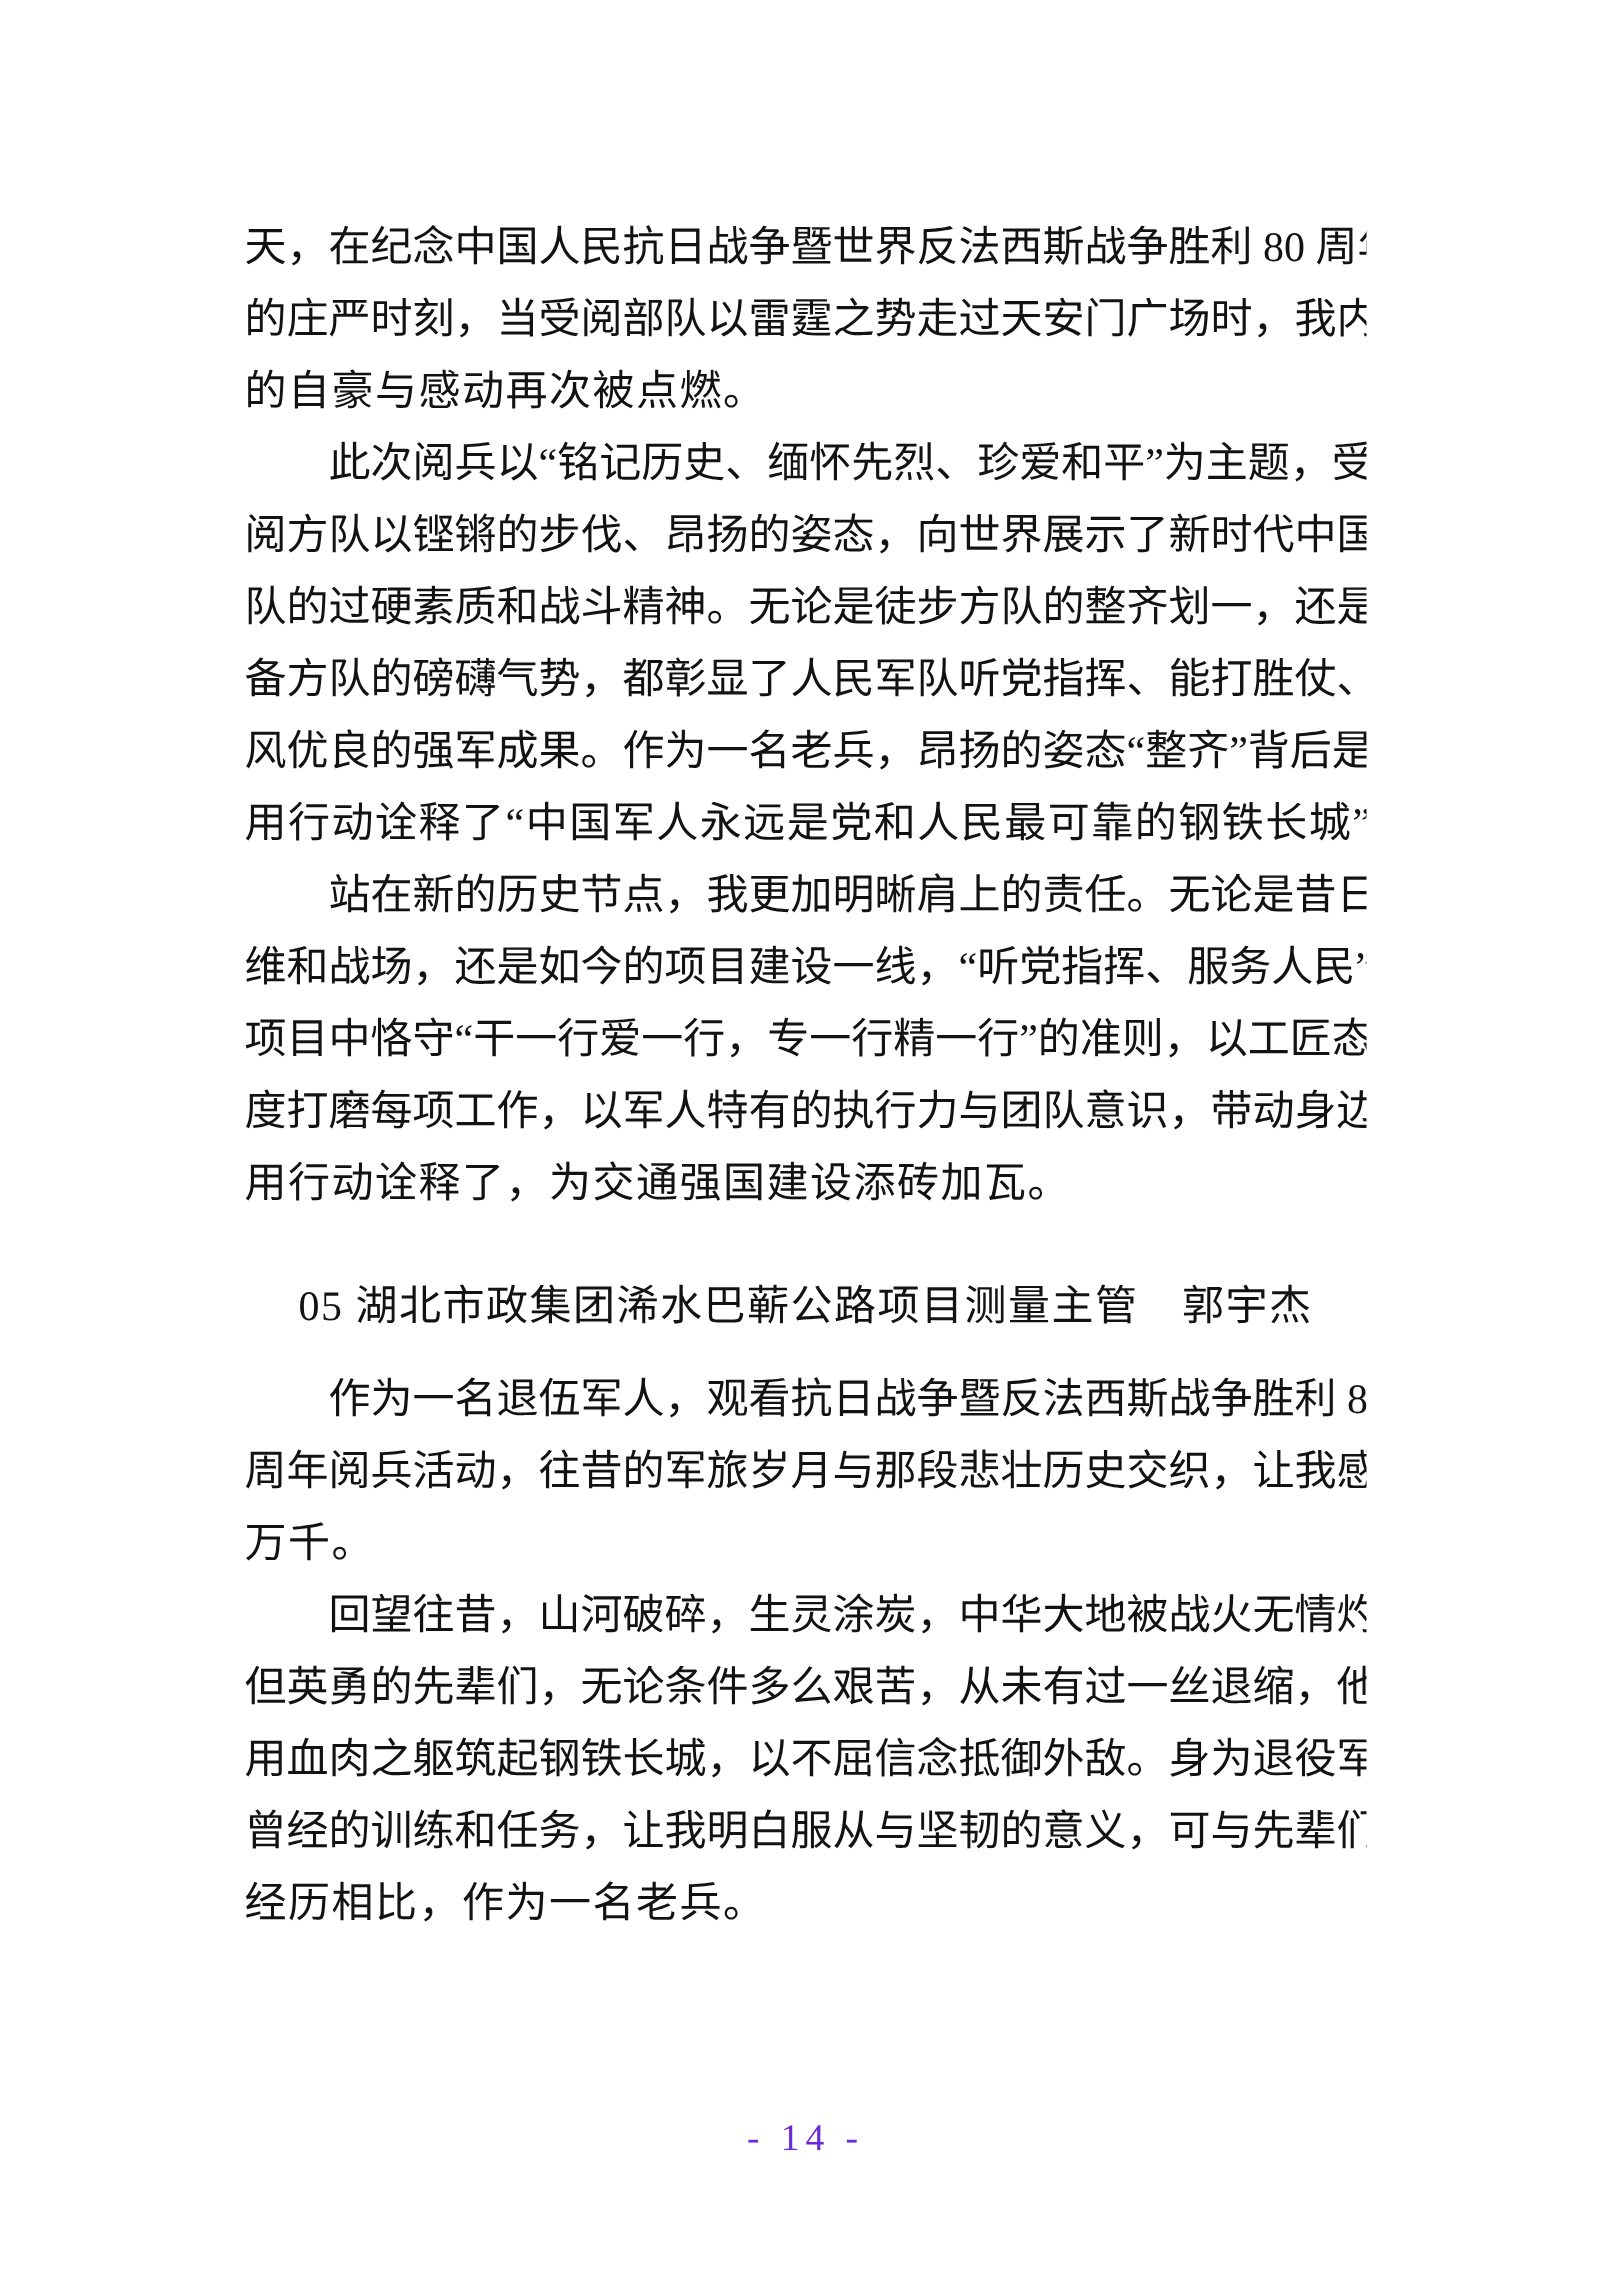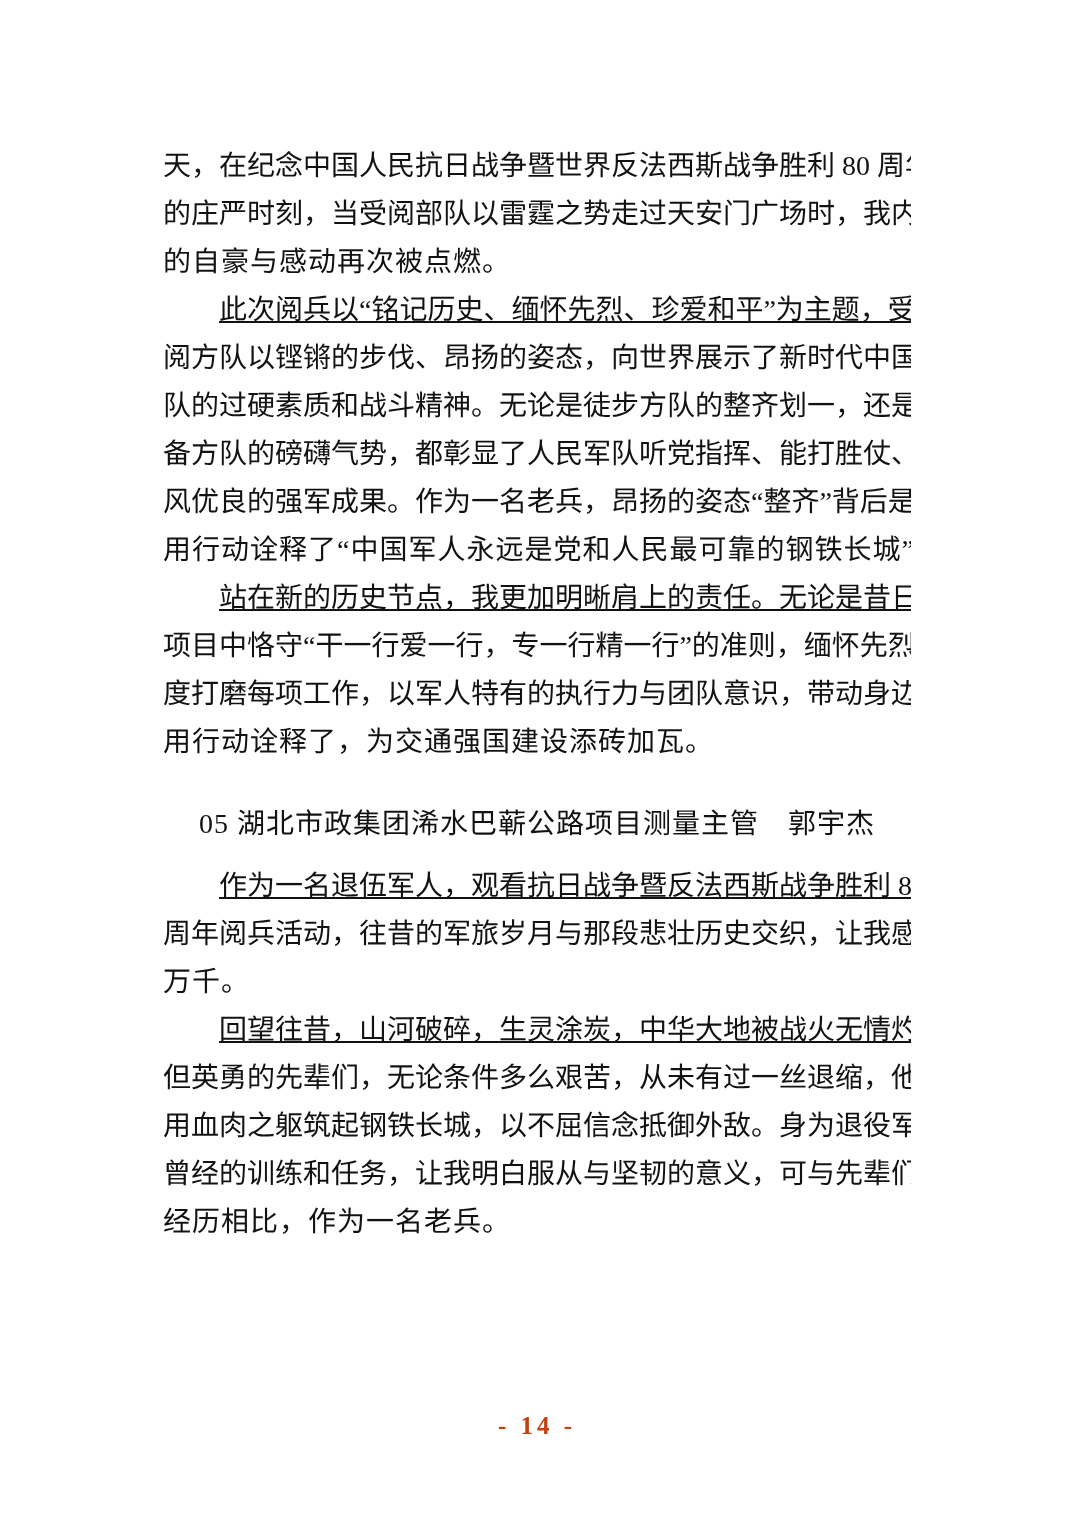--- a/index.html
+++ b/index.html
@@ -36,21 +36,20 @@
     text-justify: inter-ideograph;
     overflow: hidden;
   }
   .line.last {
     text-align: right;
     text-align-last: left;
     letter-spacing: 1px;
   }
   .line.indent {
     text-indent: 2em;
-    text-decoration: underline;
   }
   .heading {
     font-size: 28px;
     line-height: 48px;
     height: 48px;
     font-weight: normal;
     text-align: center;
     text-align-last: center;
     margin-top: 34px;
     margin-bottom: 14px;
@@ -58,22 +57,21 @@
   }
   .footer {
     position: absolute;
     top: 1408px;
     left: 0;
     width: 100%;
     text-align: center;
     font-size: 25px;
     line-height: 36px;
     letter-spacing: 4px;
-    color: #c2410c;
-    font-weight: bold;
+    color: #6d28d9;
   }
 </style>
 </head>
 <body>
 
 <div class="page">
   <div class="content" id="doc-content">
       <div class="paragraph">
         <div class="line">天，在纪念中国人民抗日战争暨世界反法西斯战争胜利 80 周年</div>
         <div class="line">的庄严时刻，当受阅部队以雷霆之势走过天安门广场时，我内心</div>
@@ -82,21 +80,22 @@
       <div class="paragraph">
         <div class="line indent">此次阅兵以“铭记历史、缅怀先烈、珍爱和平”为主题，受</div>
         <div class="line">阅方队以铿锵的步伐、昂扬的姿态，向世界展示了新时代中国军</div>
         <div class="line">队的过硬素质和战斗精神。无论是徒步方队的整齐划一，还是装</div>
         <div class="line">备方队的磅礴气势，都彰显了人民军队听党指挥、能打胜仗、作</div>
         <div class="line">风优良的强军成果。作为一名老兵，昂扬的姿态“整齐”背后是</div>
         <div class="line last">用行动诠释了“中国军人永远是党和人民最可靠的钢铁长城”。</div>
       </div>
       <div class="paragraph">
         <div class="line indent">站在新的历史节点，我更加明晰肩上的责任。无论是昔日的</div>
-        <div class="line">项目中恪守“干一行爱一行，专一行精一行”的准则，缅怀先烈</div>
+        <div class="line">维和战场，还是如今的项目建设一线，“听党指挥、服务人民”</div>
+        <div class="line">项目中恪守“干一行爱一行，专一行精一行”的准则，以工匠态</div>
         <div class="line">度打磨每项工作，以军人特有的执行力与团队意识，带动身边同</div>
         <div class="line last">用行动诠释了，为交通强国建设添砖加瓦。</div>
       </div>
       <div class="heading-block">
         <div class="heading">05 湖北市政集团浠水巴蕲公路项目测量主管　郭宇杰</div>
       </div>
       <div class="paragraph">
         <div class="line indent">作为一名退伍军人，观看抗日战争暨反法西斯战争胜利 80</div>
         <div class="line">周年阅兵活动，往昔的军旅岁月与那段悲壮历史交织，让我感慨</div>
         <div class="line last">万千。</div>

